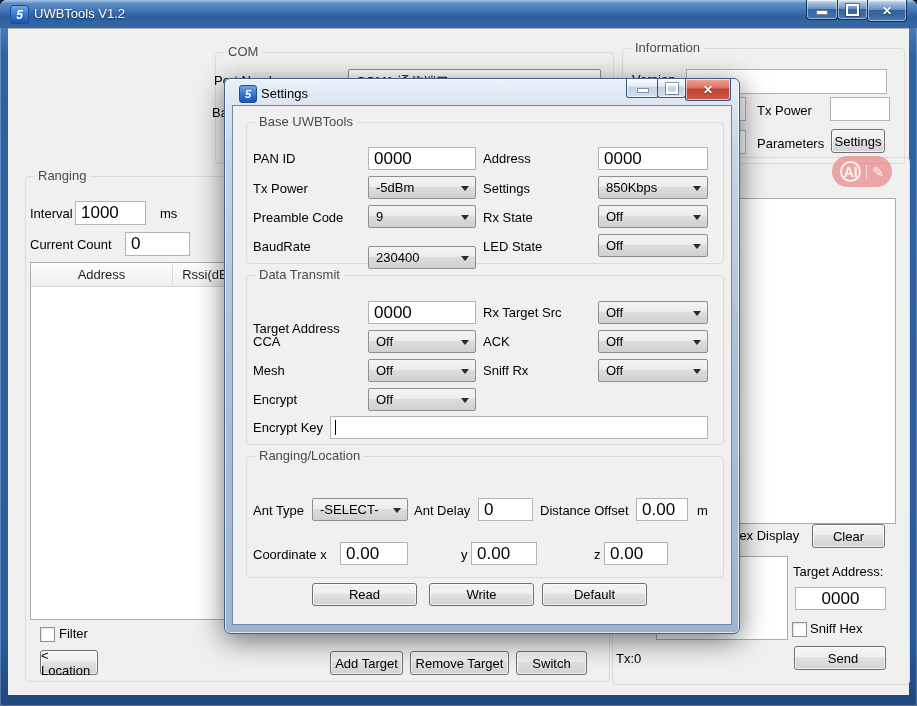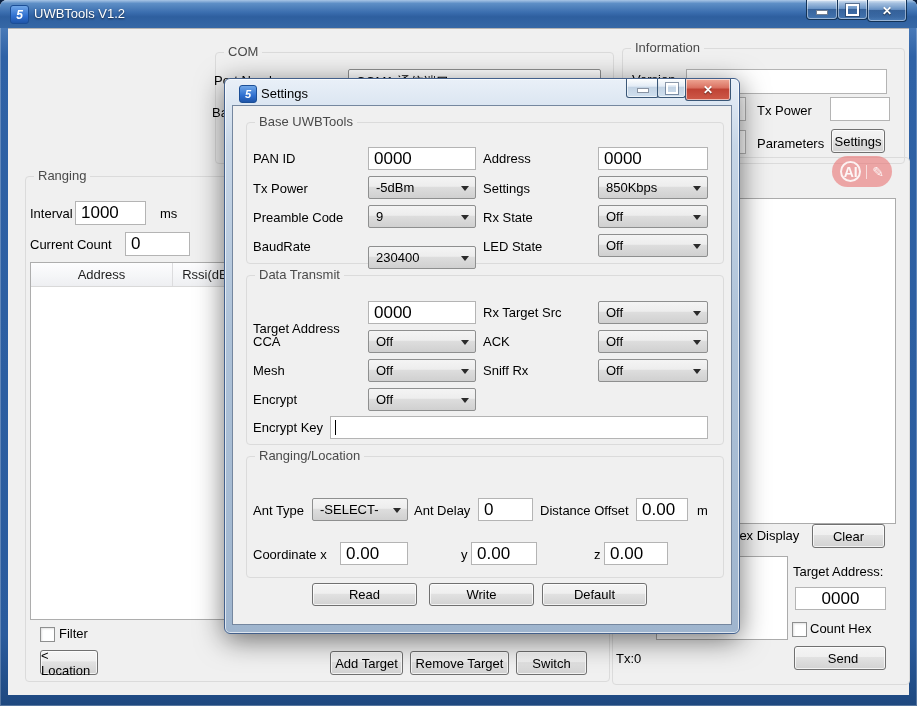--- a/index.html
+++ b/index.html
@@ -119,21 +119,21 @@
 
   <div class="group" style="left:612px;top:157px;width:296px;height:526px;"></div>
   <div class="whitebox" style="left:656px;top:198px;width:240px;height:326px;"></div>
   <span class="cb" style="left:712px;top:529px;"></span>
   <span class="lbl" style="left:730px;top:528px;">Hex Display</span>
   <div class="btn" style="left:812px;top:524px;width:73px;height:24px;">Clear</div>
   <div class="whitebox" style="left:656px;top:556px;width:132px;height:84px;"></div>
   <span class="lbl" style="left:793px;top:564px;">Target Address:</span>
   <input class="tfield" style="left: 795px; top: 587px; width: 91px; height: 23px; text-align: center;" readonly="" value="0000">
   <span class="cb" style="left:792px;top:622px;"></span>
-  <span class="lbl" style="left:810px;top:621px;">Count Hex</span>
+  <span class="lbl" style="left:810px;top:621px;">Sniff Hex</span>
   <div class="btn" style="left:794px;top:646px;width:92px;height:24px;padding-left:6px;">Send</div>
   <span class="lbl" style="left:616px;top:651px;">Tx:0</span>
 
   <div class="group" style="left:25px;top:176px;width:583px;height:504px;">
     <span class="glbl">Ranging</span>
   </div>
   <span class="lbl" style="left:30px;top:206px;">Interval</span>
   <input class="tfield" style="left: 75px; top: 201px; width: 71px; height: 24px;" readonly="" value="1000">
   <span class="lbl" style="left:160px;top:206px;">ms</span>
   <span class="lbl" style="left:30px;top:237px;">Current Count</span>

